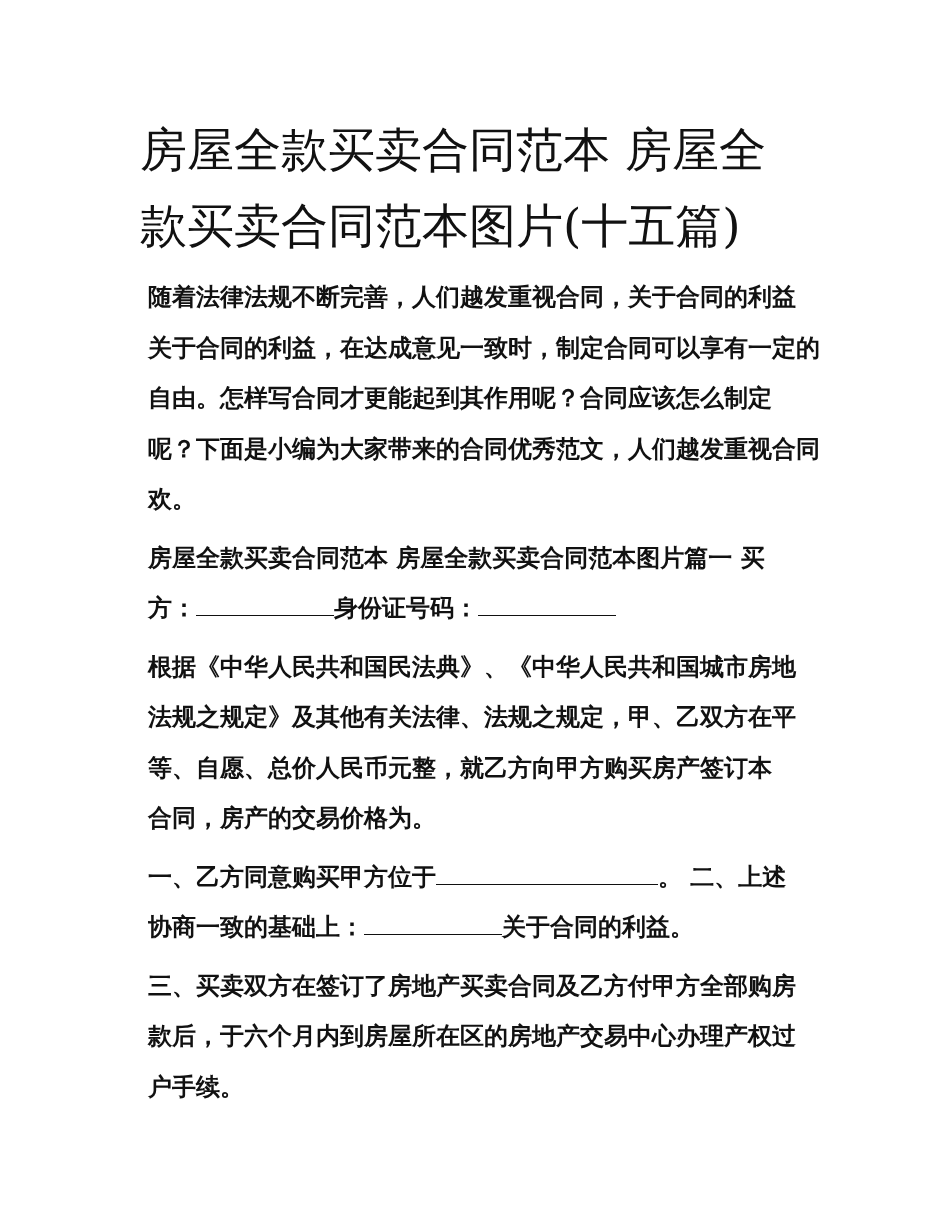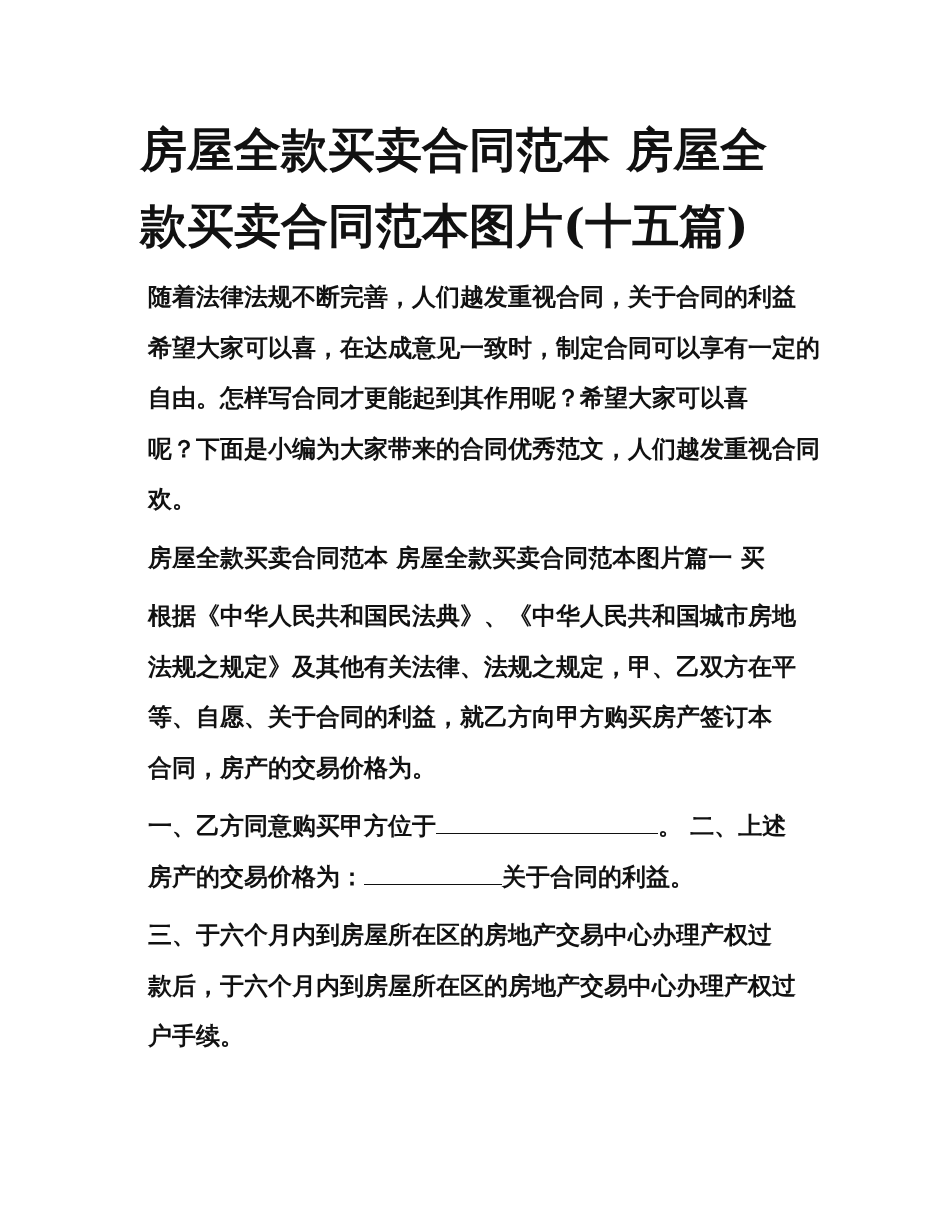--- a/index.html
+++ b/index.html
@@ -17,21 +17,21 @@
     }
     .page {
       position: absolute;
       left: 140px;
       top: 112px;
       width: 676px;
     }
     .title {
       font-size: 47px;
       line-height: 76px;
-      font-weight: bold;
+      font-weight: normal;
       margin: 0 0 4px 0;
       letter-spacing: 0px;
       white-space: nowrap;
     }
     .title-line { display: block; }
     .para {
       font-size: 24px;
       line-height: 50.5px;
       margin: 8px;
       white-space: nowrap;
@@ -50,45 +50,48 @@
 
 <div class="page">
 
   <h1 class="title">
     <span class="title-line">房屋全款买卖合同范本 房屋全</span>
     <span class="title-line">款买卖合同范本图片(十五篇)</span>
   </h1>
 
   <p class="para">
     <span class="line">随着法律法规不断完善，人们越发重视合同，关于合同的利益</span>
-    <span class="line">希望大家可以喜，在达成意见一致时，制定合同可以享有一定的</span>
-    <span class="line">自由。怎样写合同才更能起到其作用呢？希望大家可以喜</span>
+    <span class="line">关于合同的利益，在达成意见一致时，制定合同可以享有一定的</span>
+    <span class="line">自由。怎样写合同才更能起到其作用呢？合同应该怎么制定</span>
     <span class="line">呢？下面是小编为大家带来的合同优秀范文，人们越发重视合同</span>
     <span class="line">欢。</span>
   </p>
 
   <p class="para">
     <span class="line">房屋全款买卖合同范本 房屋全款买卖合同范本图片篇一 买</span>
+    <span class="line">
+      <span>方：</span><span class="blank" style="width:138px;"></span><span>身份证号码：</span><span class="blank" style="width:138px;"></span>
+    </span>
   </p>
 
   <p class="para">
     <span class="line">根据《中华人民共和国民法典》、《中华人民共和国城市房地</span>
     <span class="line">法规之规定》及其他有关法律、法规之规定，甲、乙双方在平</span>
-    <span class="line">等、自愿、关于合同的利益，就乙方向甲方购买房产签订本</span>
+    <span class="line">等、自愿、总价人民币元整，就乙方向甲方购买房产签订本</span>
     <span class="line">合同，房产的交易价格为。</span>
   </p>
 
   <p class="para">
     <span class="line">
       <span>一、乙方同意购买甲方位于</span><span class="blank" style="width:222px;"></span><span>。 二、上述</span>
     </span>
     <span class="line">
-      <span>房产的交易价格为：</span><span class="blank" style="width:138px;"></span><span>关于合同的利益。</span>
+      <span>协商一致的基础上：</span><span class="blank" style="width:138px;"></span><span>关于合同的利益。</span>
     </span>
   </p>
 
   <p class="para">
-    <span class="line">三、于六个月内到房屋所在区的房地产交易中心办理产权过</span>
+    <span class="line">三、买卖双方在签订了房地产买卖合同及乙方付甲方全部购房</span>
     <span class="line">款后，于六个月内到房屋所在区的房地产交易中心办理产权过</span>
     <span class="line">户手续。</span>
   </p>
 
 </div>
 
 </body></html>

